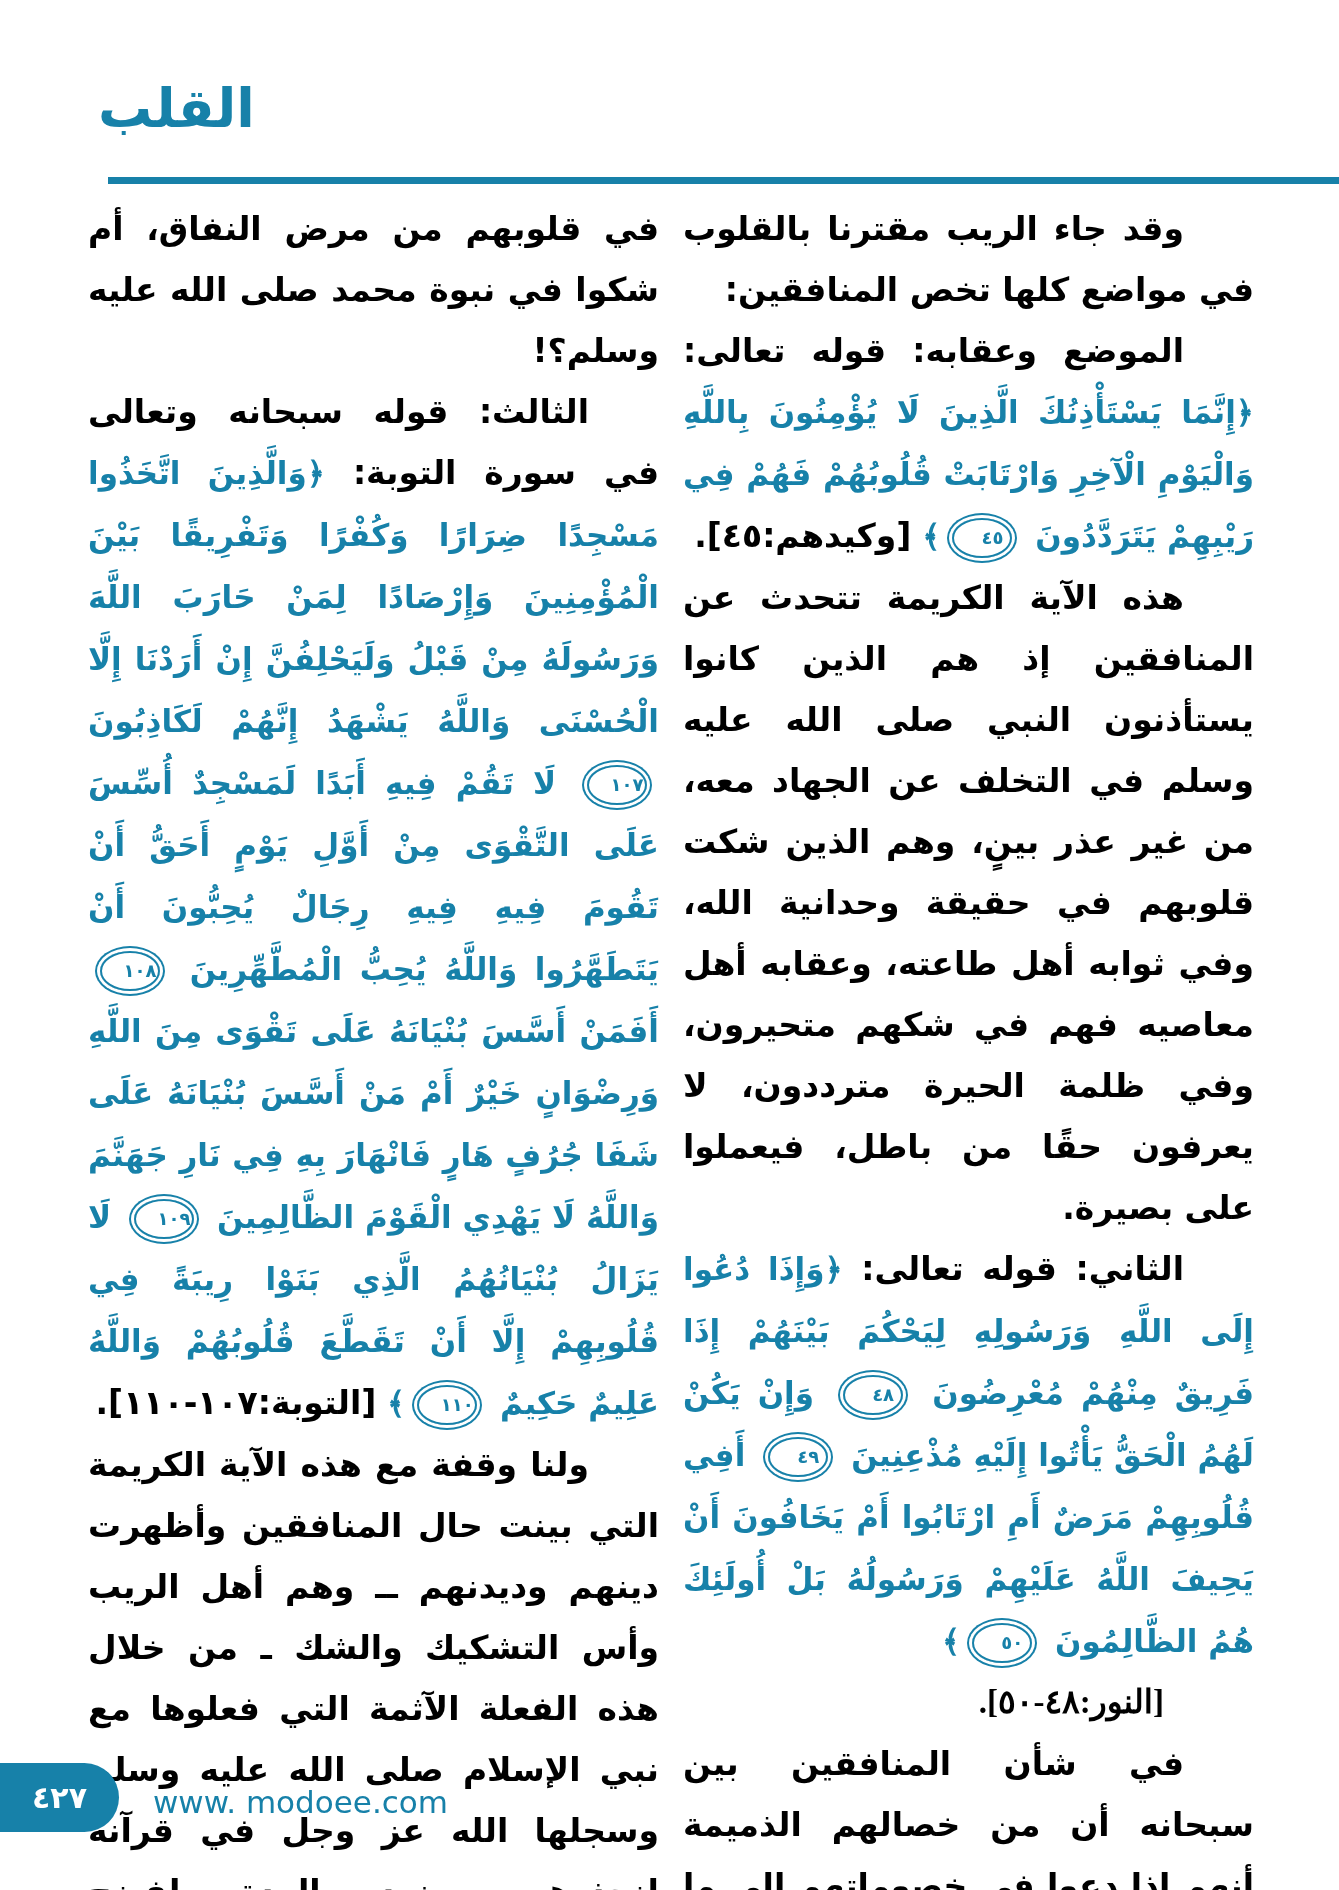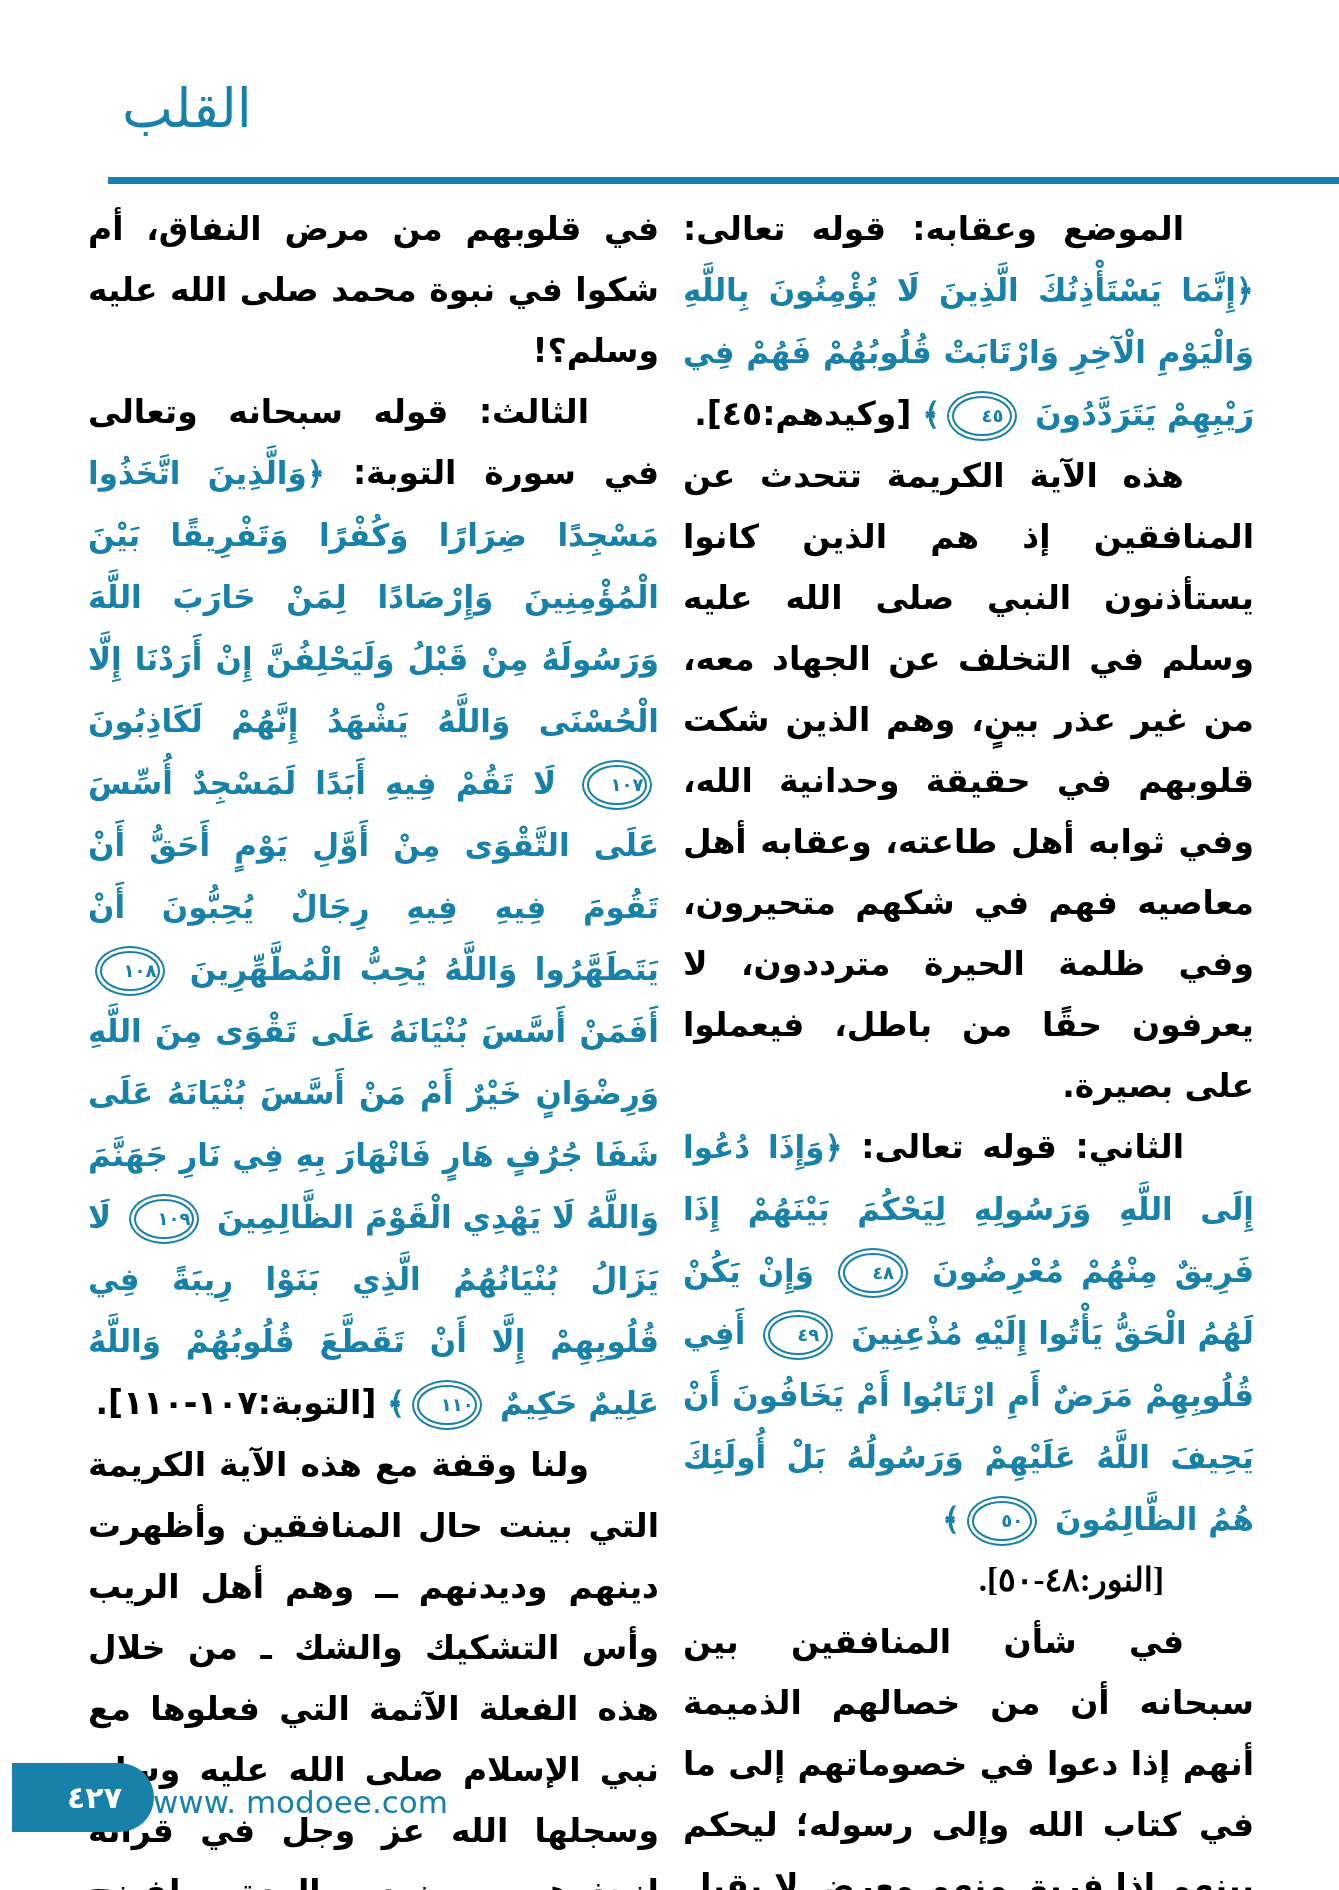--- a/index.html
+++ b/index.html
@@ -7,22 +7,22 @@
   body {
     width:1339px; height:1890px;
     background:var(--paper);
     position:relative;
     direction:rtl;
     overflow:hidden;
     font-family:"DejaVu Sans", sans-serif;
     color:var(--ink);
   }
   .header-title {
-    position:absolute; top:82px; left:122px;
-    font-size:54px; font-weight:normal; color:var(--accent);
+    position:absolute; top:82px; left:98px;
+    font-size:54px; font-weight:bold; color:var(--accent);
     line-height:1;
   }
   .header-rule {
     position:absolute; top:177px; left:108px; right:0; height:7px;
     background:var(--accent);
   }
   .content {
     position:absolute; top:198px; right:85px; left:88px;
     display:flex; gap:24px;
   }
@@ -44,42 +44,43 @@
     border:2px solid var(--accent); border-radius:50%;
     box-shadow:0 0 0 3px var(--paper), 0 0 0 5px var(--accent);
     color:var(--accent);
     font-size:18px; font-weight:bold; line-height:1;
     vertical-align:middle;
     margin:0 12px;
     text-indent:0;
     padding-left:20px;
   }
   .footer-badge {
-    position:absolute; left:12px; top:1763px;
+    position:absolute; left:0; top:1763px;
     width:119px; height:69px;
     background:var(--accent);
     border-radius:0 35px 35px 0;
     display:flex; align-items:center; justify-content:center;
-    color:#ffffff; font-size:30px; font-weight:bold;padding-left:23px;
+    color:#ffffff; font-size:30px; font-weight:bold;
   }
   .footer-url {
     position:absolute; left:153px; top:1784px;
     color:var(--accent); font-size:31px;
     direction:ltr;
     text-align:right;
   }
 </style>
 </head>
 <body>
 
 <div class="header-title">القلب</div>
 <div class="header-rule"></div>
 
 <div class="content">
   <div class="column">
+      <p class="para"><span class="seg-text">وقد جاء الريب مقترنا بالقلوب في مواضع كلها تخص المنافقين:</span></p>
       <p class="para"><span class="seg-text">الموضع وعقابه: قوله تعالى: </span><span class="seg-quran">﴿إِنَّمَا يَسْتَأْذِنُكَ الَّذِينَ لَا يُؤْمِنُونَ بِاللَّهِ وَالْيَوْمِ الْآخِرِ وَارْتَابَتْ قُلُوبُهُمْ فَهُمْ فِي رَيْبِهِمْ يَتَرَدَّدُونَ </span><span class="seg-ayah">٤٥</span><span class="seg-quran">﴾ </span><span class="seg-ref">[وكيدهم:٤٥].</span></p>
       <p class="para"><span class="seg-text">هذه الآية الكريمة تتحدث عن المنافقين إذ هم الذين كانوا يستأذنون النبي صلى الله عليه وسلم في التخلف عن الجهاد معه، من غير عذر بينٍ، وهم الذين شكت قلوبهم في حقيقة وحدانية الله، وفي ثوابه أهل طاعته، وعقابه أهل معاصيه فهم في شكهم متحيرون، وفي ظلمة الحيرة مترددون، لا يعرفون حقًا من باطل، فيعملوا على بصيرة.</span></p>
       <p class="para"><span class="seg-text">الثاني: قوله تعالى: </span><span class="seg-quran">﴿وَإِذَا دُعُوا إِلَى اللَّهِ وَرَسُولِهِ لِيَحْكُمَ بَيْنَهُمْ إِذَا فَرِيقٌ مِنْهُمْ مُعْرِضُونَ </span><span class="seg-ayah">٤٨</span><span class="seg-quran"> وَإِنْ يَكُنْ لَهُمُ الْحَقُّ يَأْتُوا إِلَيْهِ مُذْعِنِينَ </span><span class="seg-ayah">٤٩</span><span class="seg-quran"> أَفِي قُلُوبِهِمْ مَرَضٌ أَمِ ارْتَابُوا أَمْ يَخَافُونَ أَنْ يَحِيفَ اللَّهُ عَلَيْهِمْ وَرَسُولُهُ بَلْ أُولَئِكَ هُمُ الظَّالِمُونَ </span><span class="seg-ayah">٥٠</span><span class="seg-quran">﴾</span></p>
       <p class="para ref-line"><span class="seg-ref">[النور:٤٨-٥٠].</span></p>
       <p class="para"><span class="seg-text">في شأن المنافقين بين سبحانه أن من خصالهم الذميمة أنهم إذا دعوا في خصوماتهم إلى ما في كتاب الله وإلى رسوله؛ ليحكم بينهم إذا فريق منهم معرض لا يقبل حكم الله وحكم رسوله، مع أنه الحق الذي لا شك فيه. ثم يستفهم القرآن استفهاما إنكاريا قائلا: أسبب الإعراض ما</span></p>
     </div>
   <div class="column">
       <p class="para no-indent"><span class="seg-text">في قلوبهم من مرض النفاق، أم شكوا في نبوة محمد صلى الله عليه وسلم؟!</span></p>
       <p class="para"><span class="seg-text">الثالث: قوله سبحانه وتعالى في سورة التوبة: </span><span class="seg-quran">﴿وَالَّذِينَ اتَّخَذُوا مَسْجِدًا ضِرَارًا وَكُفْرًا وَتَفْرِيقًا بَيْنَ الْمُؤْمِنِينَ وَإِرْصَادًا لِمَنْ حَارَبَ اللَّهَ وَرَسُولَهُ مِنْ قَبْلُ وَلَيَحْلِفُنَّ إِنْ أَرَدْنَا إِلَّا الْحُسْنَى وَاللَّهُ يَشْهَدُ إِنَّهُمْ لَكَاذِبُونَ </span><span class="seg-ayah">١٠٧</span><span class="seg-quran"> لَا تَقُمْ فِيهِ أَبَدًا لَمَسْجِدٌ أُسِّسَ عَلَى التَّقْوَى مِنْ أَوَّلِ يَوْمٍ أَحَقُّ أَنْ تَقُومَ فِيهِ فِيهِ رِجَالٌ يُحِبُّونَ أَنْ يَتَطَهَّرُوا وَاللَّهُ يُحِبُّ الْمُطَّهِّرِينَ </span><span class="seg-ayah">١٠٨</span><span class="seg-quran"> أَفَمَنْ أَسَّسَ بُنْيَانَهُ عَلَى تَقْوَى مِنَ اللَّهِ وَرِضْوَانٍ خَيْرٌ أَمْ مَنْ أَسَّسَ بُنْيَانَهُ عَلَى شَفَا جُرُفٍ هَارٍ فَانْهَارَ بِهِ فِي نَارِ جَهَنَّمَ وَاللَّهُ لَا يَهْدِي الْقَوْمَ الظَّالِمِينَ </span><span class="seg-ayah">١٠٩</span><span class="seg-quran"> لَا يَزَالُ بُنْيَانُهُمُ الَّذِي بَنَوْا رِيبَةً فِي قُلُوبِهِمْ إِلَّا أَنْ تَقَطَّعَ قُلُوبُهُمْ وَاللَّهُ عَلِيمٌ حَكِيمٌ </span><span class="seg-ayah">١١٠</span><span class="seg-quran">﴾ </span><span class="seg-ref">[التوبة:١٠٧-١١٠].</span></p>
       <p class="para"><span class="seg-text">ولنا وقفة مع هذه الآية الكريمة التي بينت حال المنافقين وأظهرت دينهم وديدنهم ــ وهم أهل الريب وأس التشكيك والشك ـ من خلال هذه الفعلة الآثمة التي فعلوها مع نبي الإسلام صلى الله عليه وسلم وسجلها الله عز وجل في قرآنه لنحذرهم، ونعد العدة لفضح مؤامراتهم وعدم تصديقهم أو السير في ركابهم، هذه الفعلة التي فعلوها ببنائهم مسجد الضرار، فقد بناه المنافقون بهدف مضارة المؤمنين وكيدهم ونصرة الكفرة والكافرين.</span></p>

